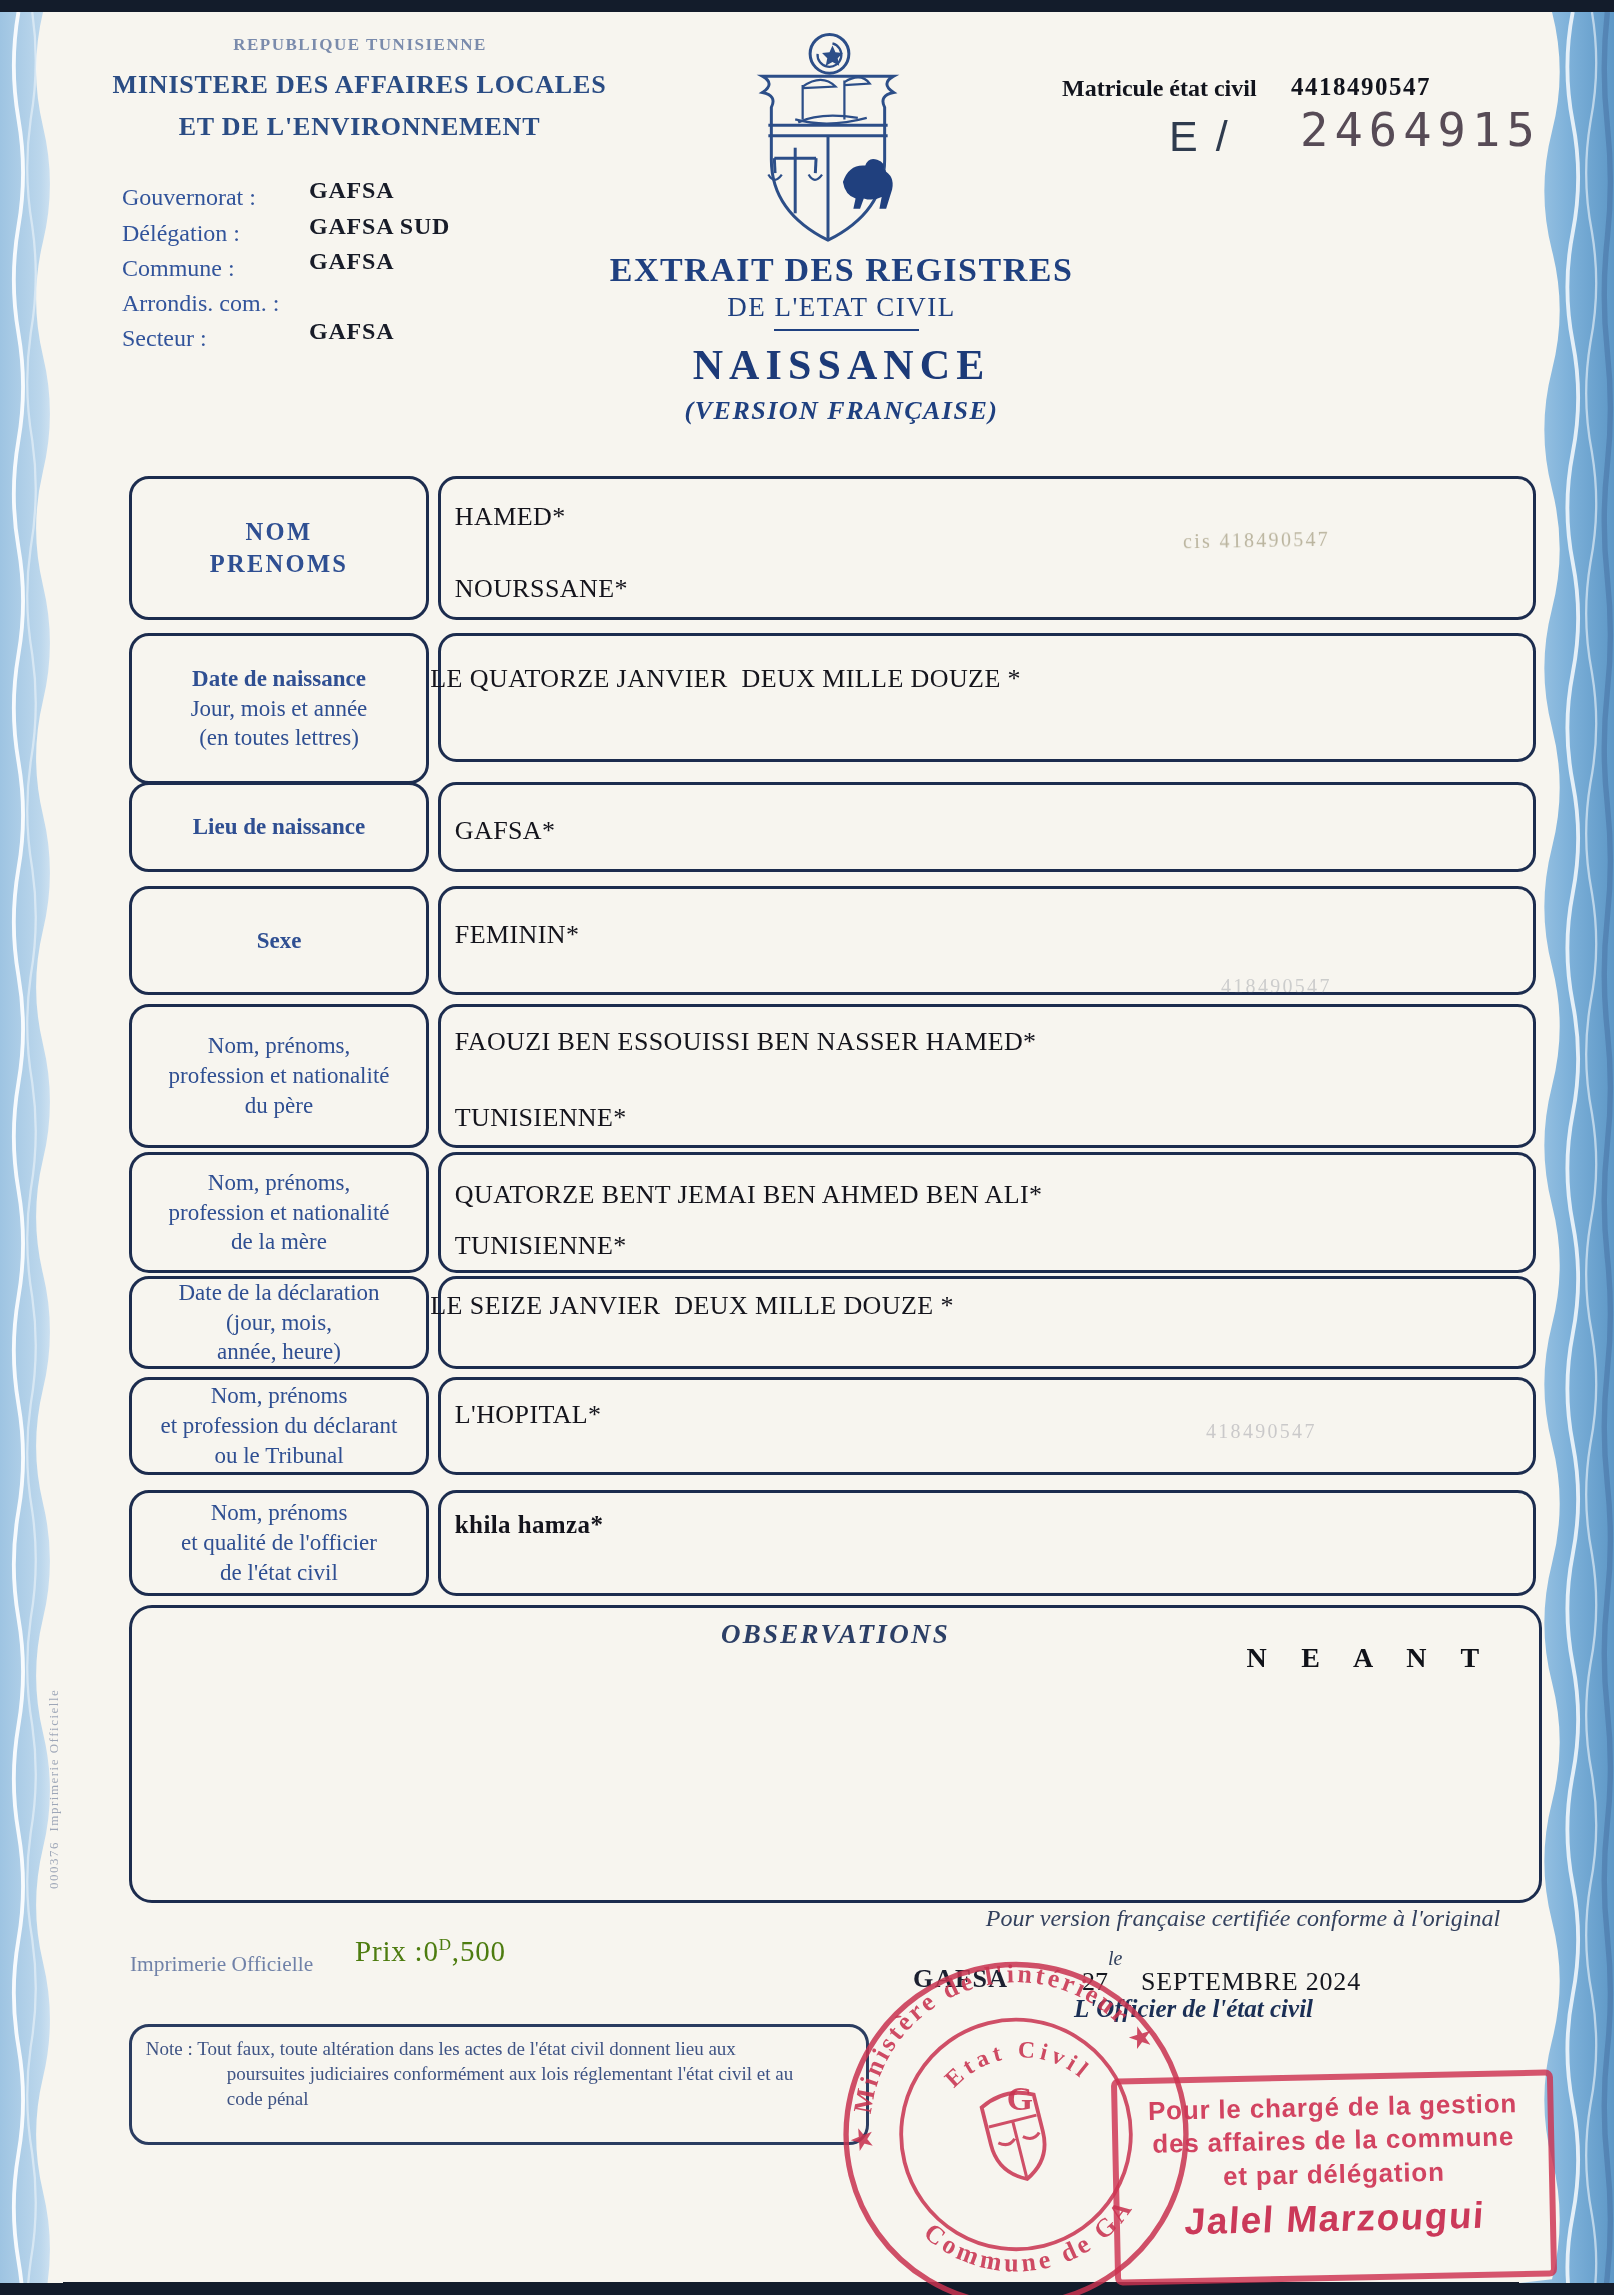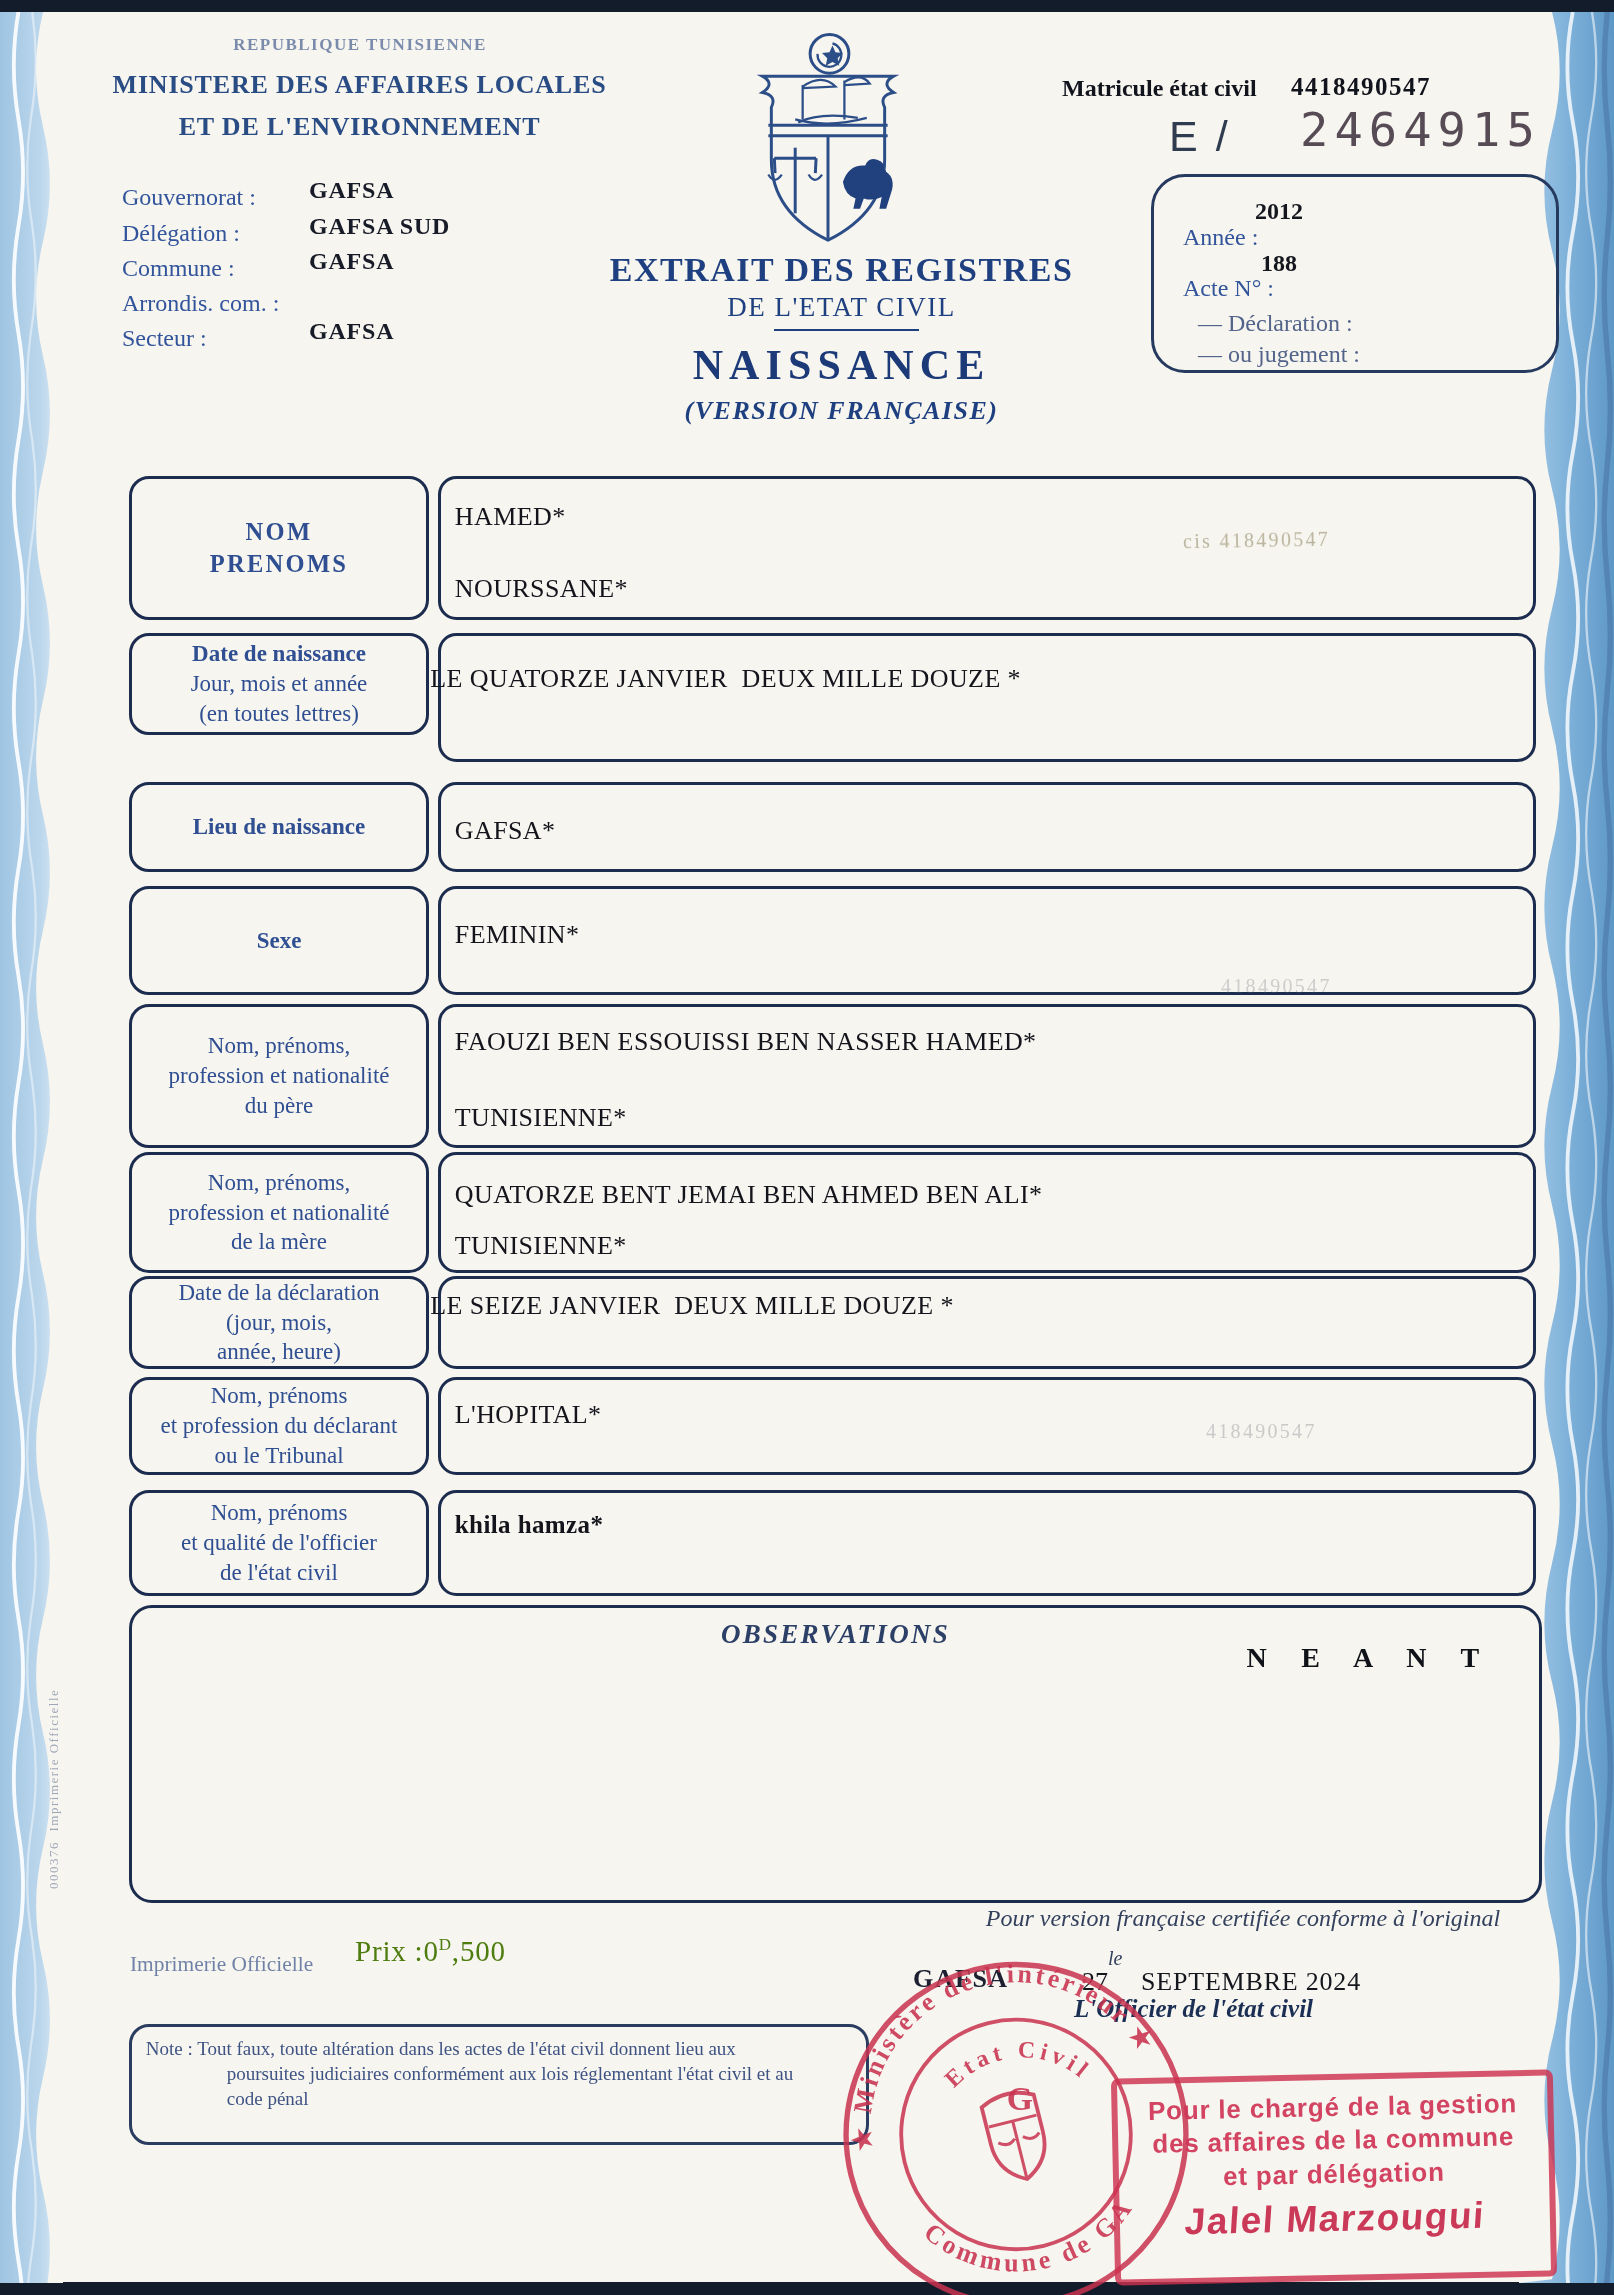--- a/index.html
+++ b/index.html
@@ -153,40 +153,32 @@
   <div class="abs title2">DE L'ETAT CIVIL</div>
   <div class="abs trule"></div>
   <div class="abs tmain">NAISSANCE</div>
   <div class="abs tsub">(VERSION FRANÇAISE)</div>
 
   <div class="abs matricule-lbl">Matricule état civil</div>
   <div class="abs matricule-val">4418490547</div>
   <div class="abs e-prefix">E /</div>
   <div class="abs e-number">2464915</div>
 
-  <div class="abs acte-box">
-    <span class="typed" style="left:101px;top:21.4px;">2012</span>
-    <span class="blue" style="left:29px;top:47px;">Année :</span>
-    <span class="typed" style="left:107px;top:73px;">188</span>
-    <span class="blue" style="left:29px;top:98px;">Acte N° :</span>
-    <span class="blue dash" style="left:44px;top:133px;">— Déclaration :</span>
-    <span class="blue dash" style="left:44px;top:164px;">— ou jugement :</span>
-  </div>
 
   <div class="lbox" style="top:476px;height:144px;font-weight:bold;font-size:24.5px;letter-spacing:2.3px;">
     <span>NOM</span>
     <span>PRENOMS</span>
   </div>
   <div class="vbox" style="top:476px;height:144px;">
     <span class="val" style="top:23px;">HAMED*</span>
     <span class="val" style="top:95px;">NOURSSANE*</span>
     <span class="wm" style="left:742px;top:50px;transform:rotate(-1deg);">cis    418490547</span>
   </div>
 
-  <div class="lbox" style="top:633px;height:102px;">
+  <div class="lbox" style="top:633px;height:151px;">
     <span class="bl">Date de naissance</span>
     <span>Jour, mois et année</span>
     <span>(en toutes lettres)</span>
   </div>
   <div class="vbox" style="top:633px;height:129px;">
     <span class="val" style="top:27.5px;left:-10.7px;">LE QUATORZE JANVIER  DEUX MILLE DOUZE *</span>
   </div>
 
   <div class="lbox" style="top:782px;height:90px;font-weight:bold;">
     <span>Lieu de naissance</span>

